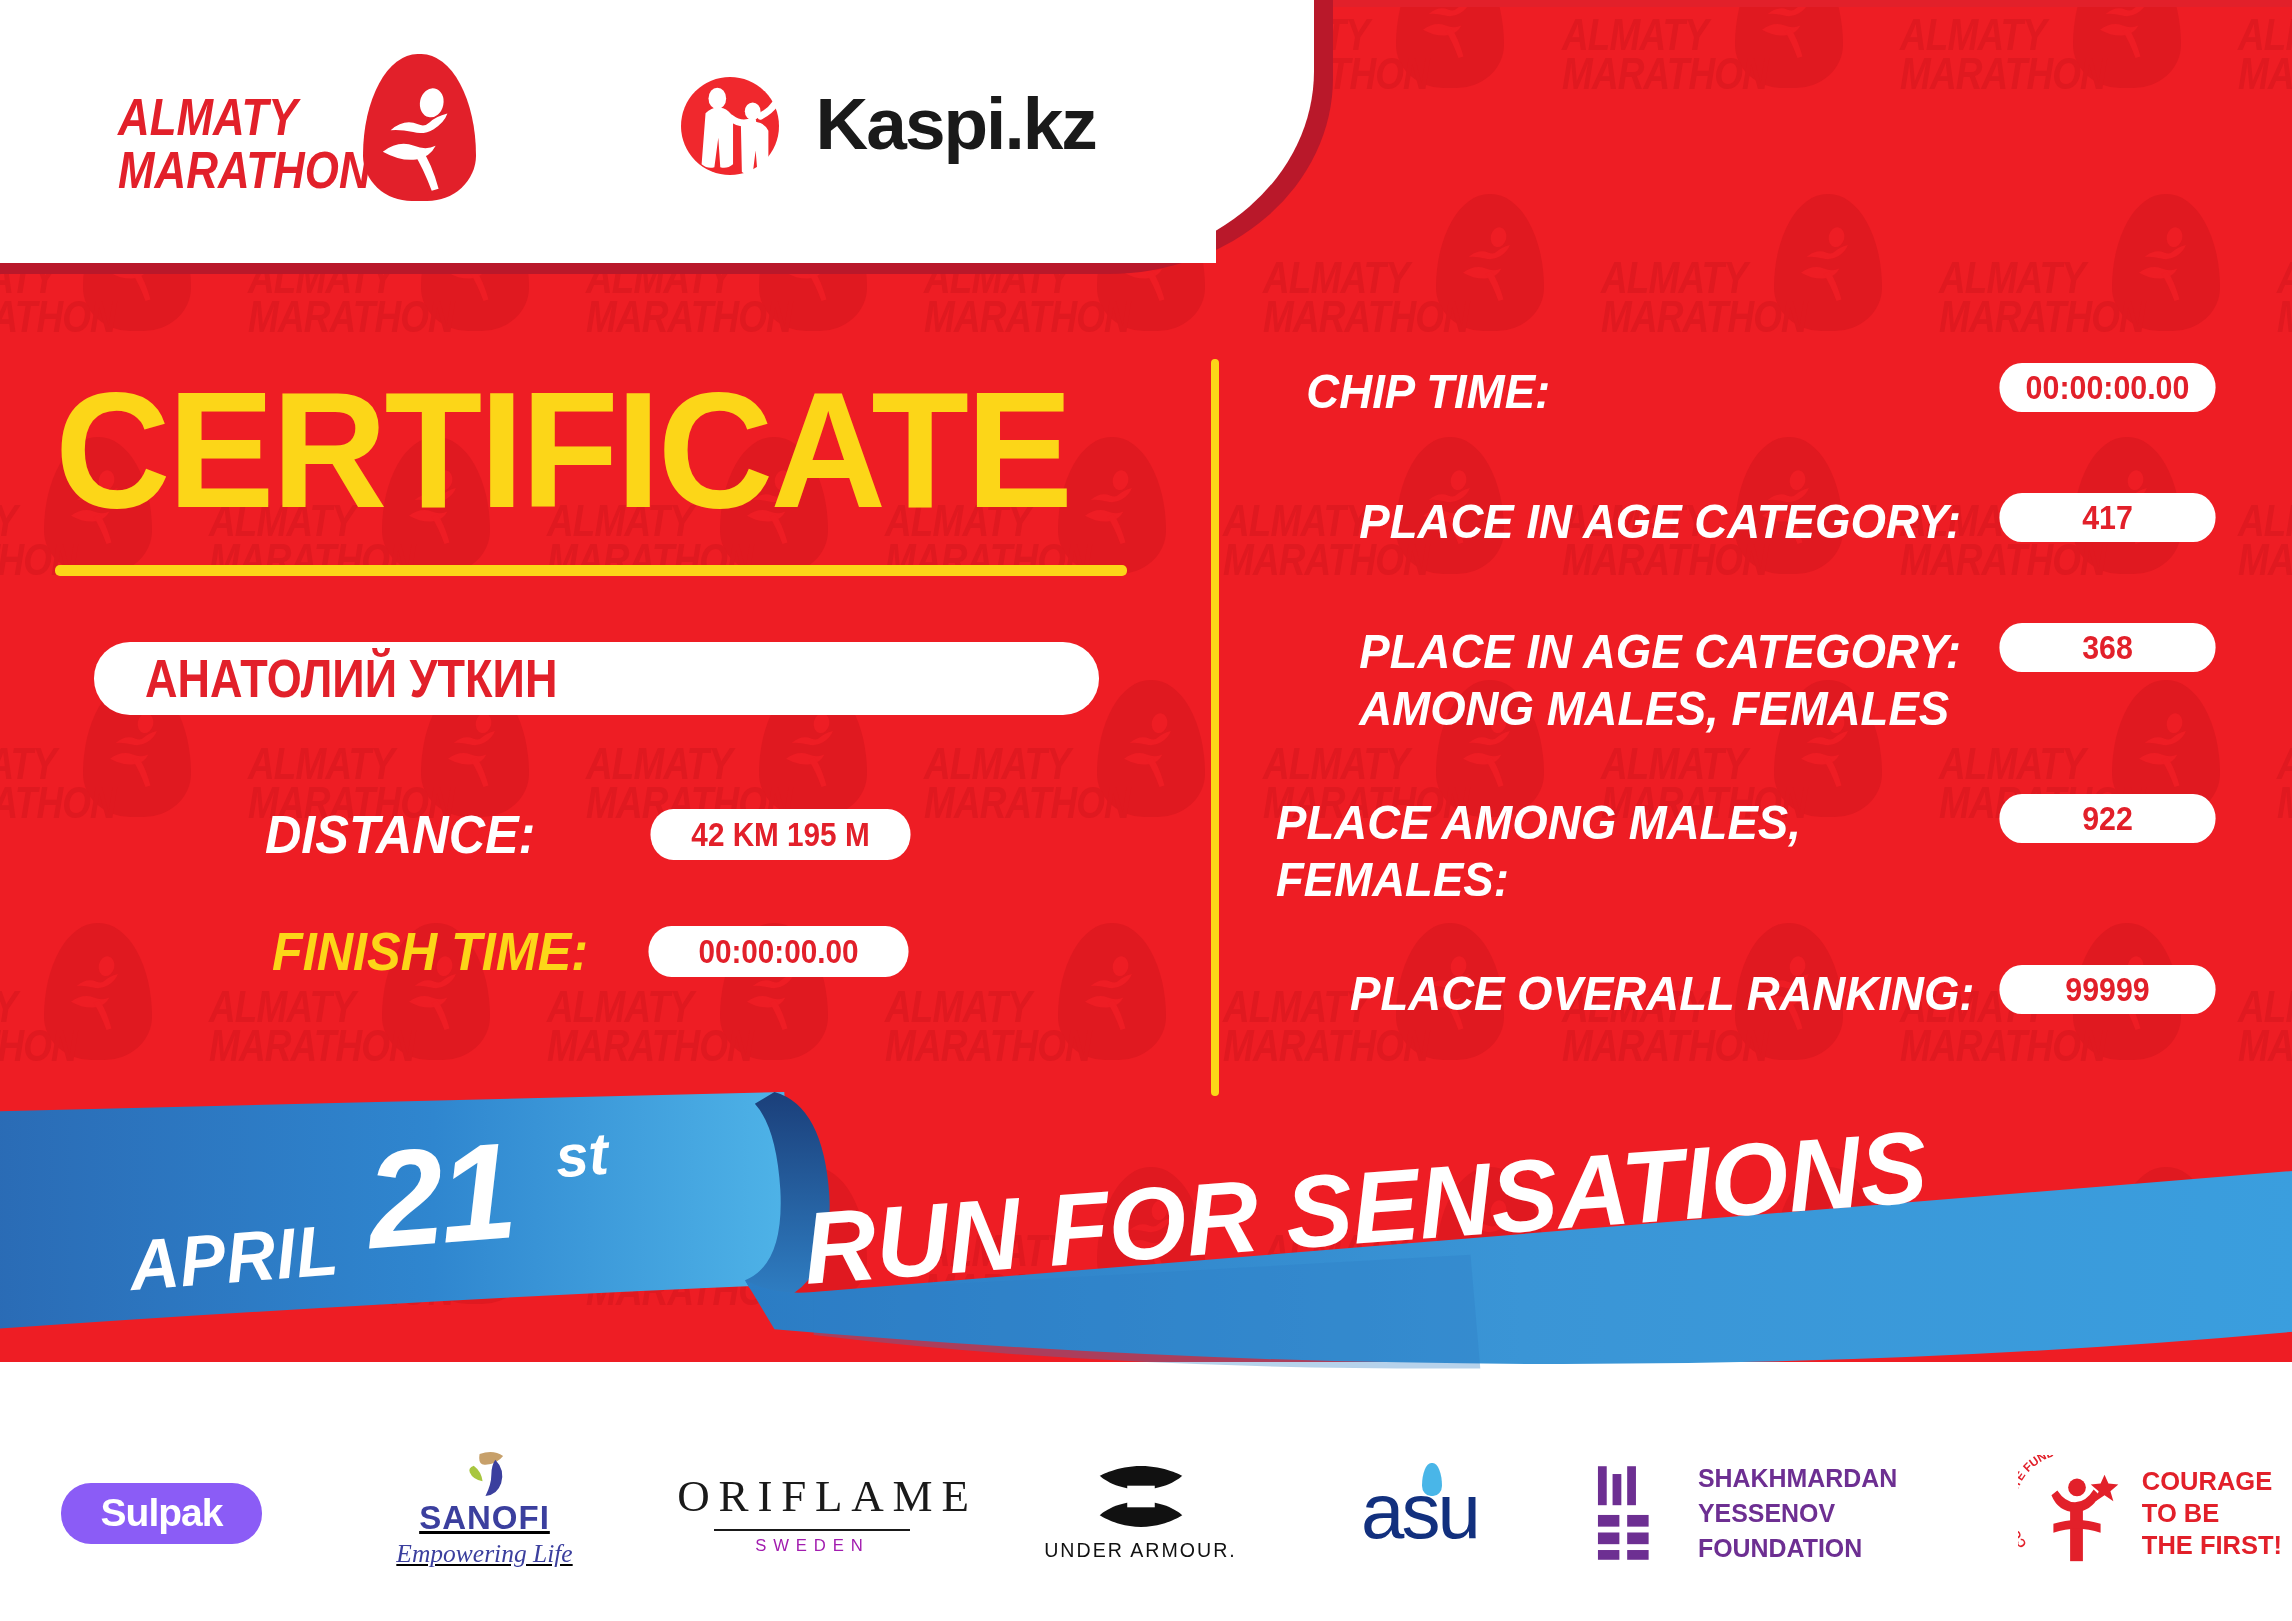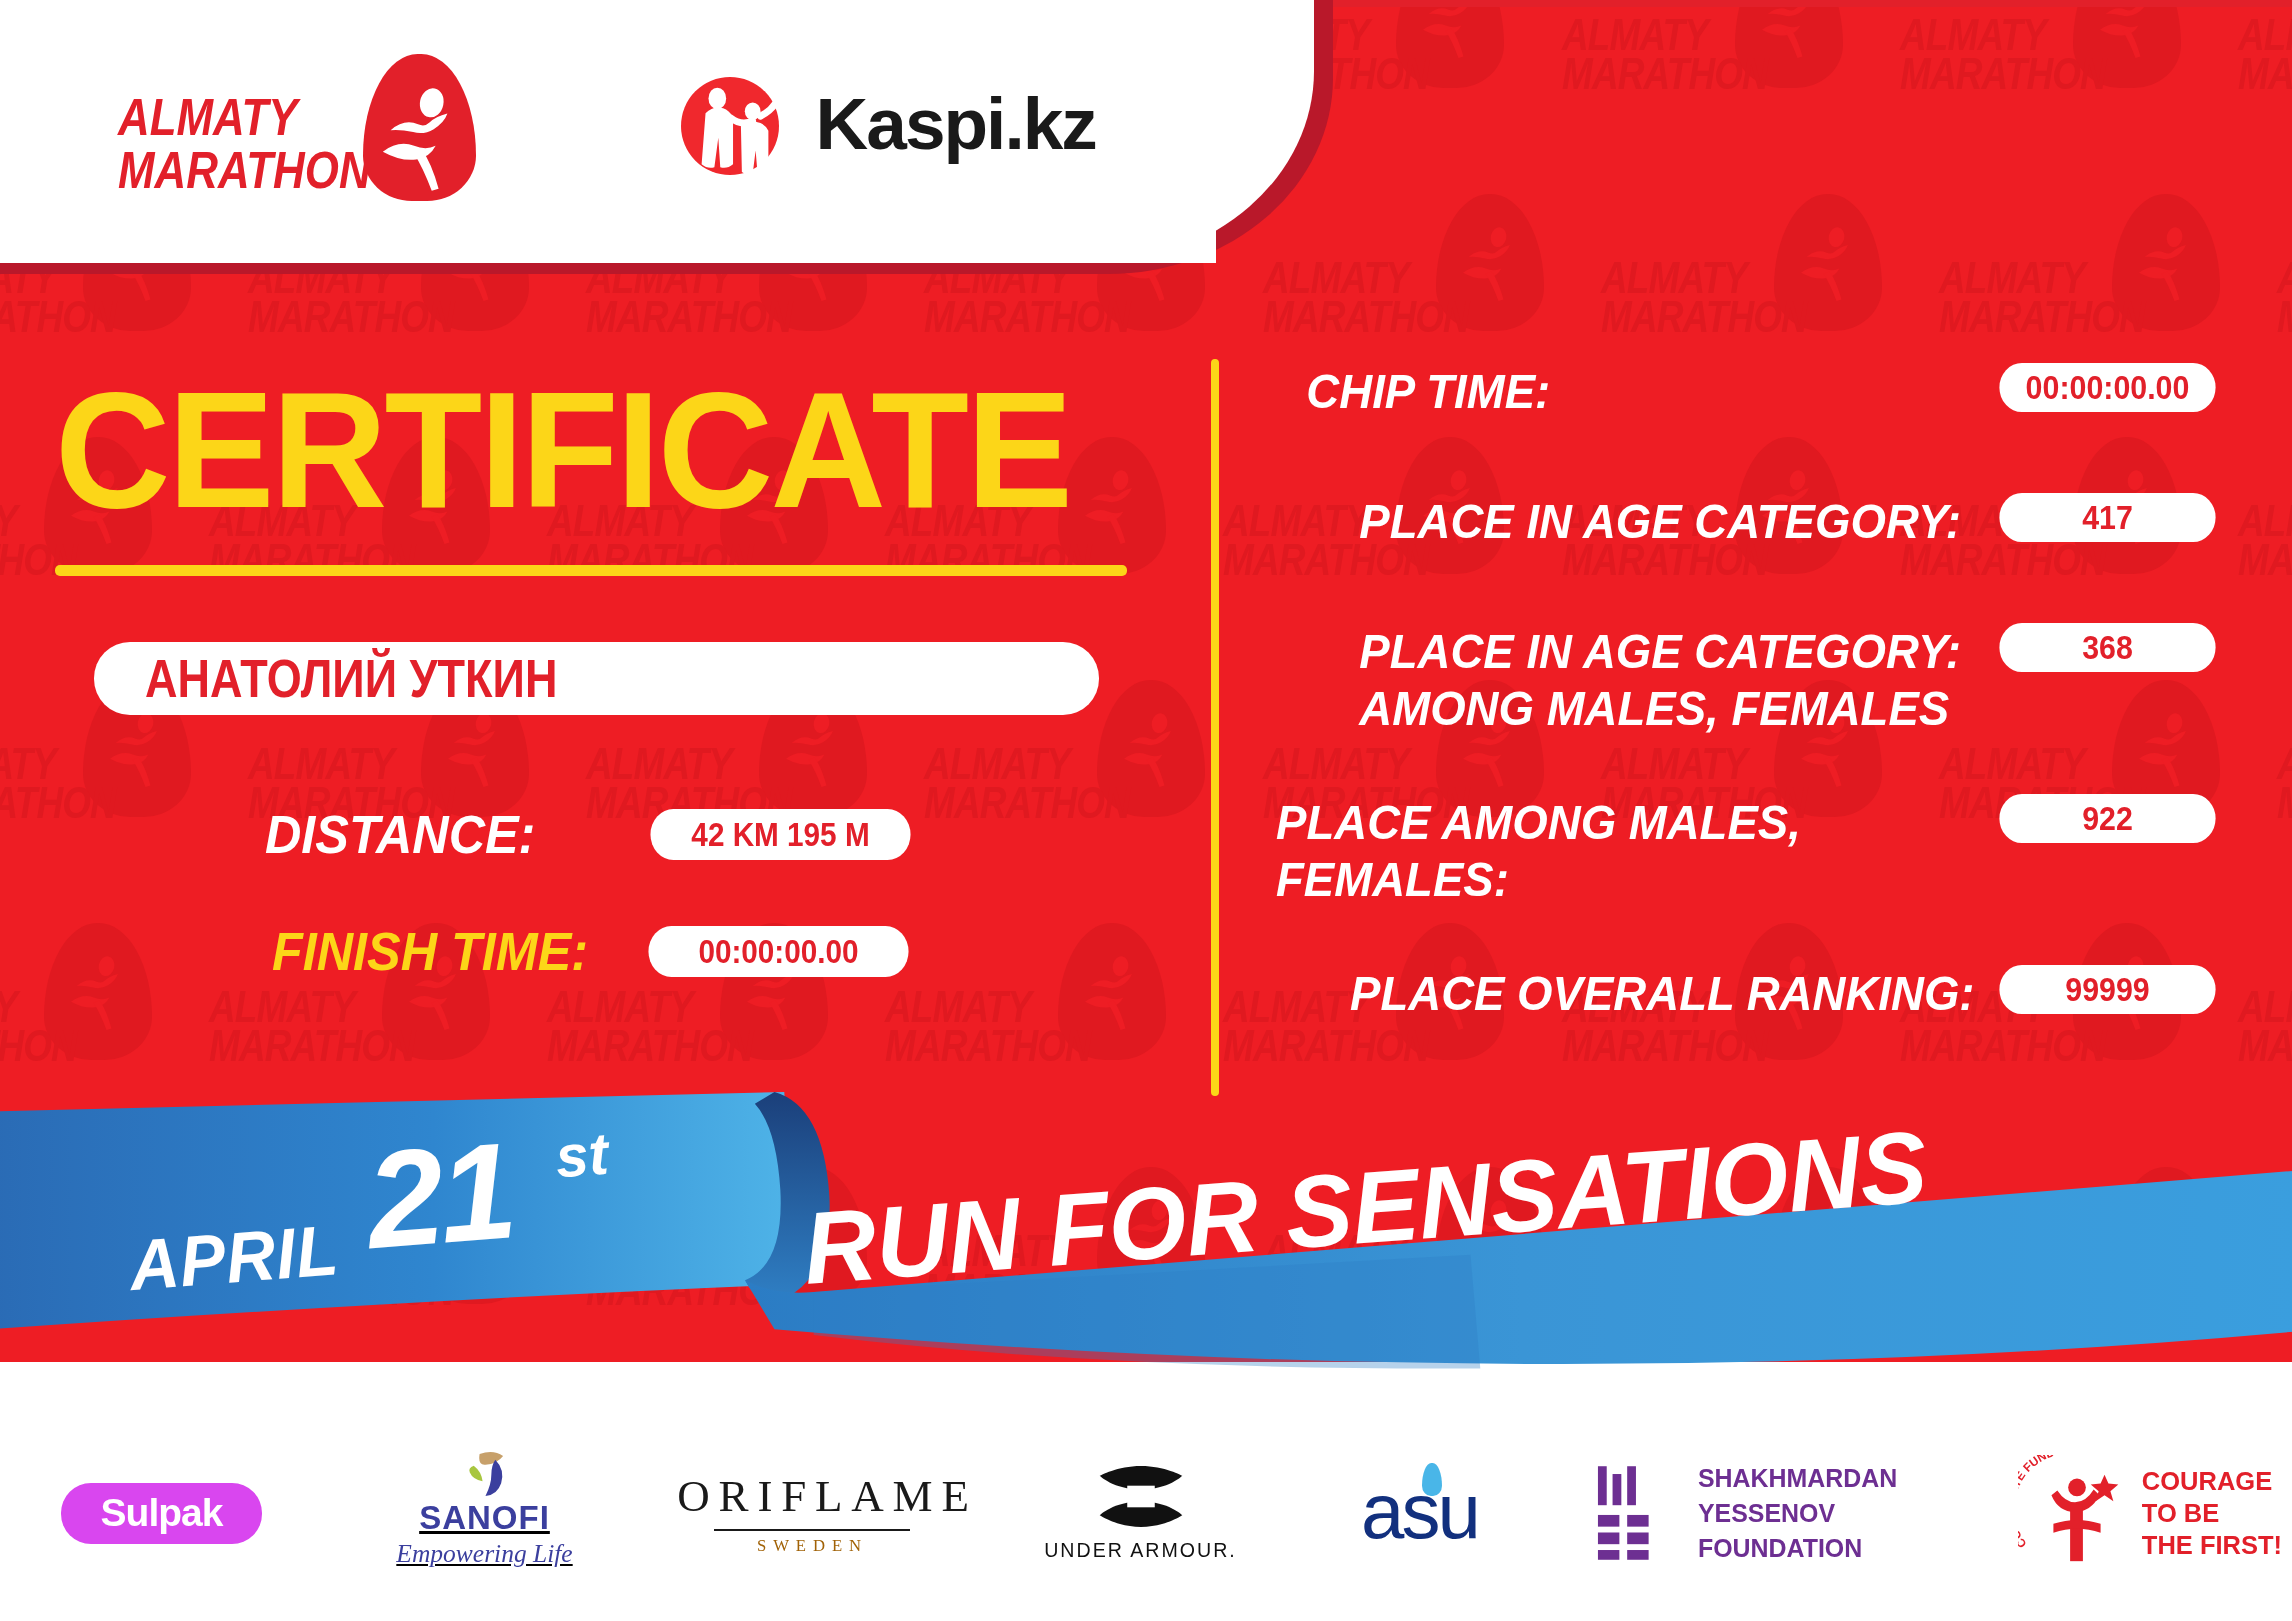--- a/index.html
+++ b/index.html
@@ -179,34 +179,34 @@
 
   
   .sponsors{
     position:absolute;left:0;top:1404px;width:2293px;height:218px;
     background:#ffffff;
     display:flex;align-items:center;
   }
   .sp{position:relative;display:flex;align-items:center;justify-content:center;height:147px;}
 
   .sulpak{
-    width:201px;height:61px;background:#d946ef;border-radius:30px;
+    width:201px;height:61px;background:#8b5cf6;border-radius:30px;
     display:flex;align-items:center;justify-content:center;
     color:#ffffff;font-weight:bold;font-family:"Liberation Sans", sans-serif;
     font-size:39px;letter-spacing:-1px;
   }
   .sanofi{position:relative;width:196px;height:127px;text-align:center;text-decoration:underline;}
   .sanofi-mark{position:relative;width:69px;height:47px;margin:0 auto 2px;}
   .sanofi-name{color:#3b3f9e;font-weight:bold;font-family:"Liberation Sans", sans-serif;font-size:33px;letter-spacing:1px;}
   .sanofi-tag{color:#3b3f9e;font-style:italic;font-family:"Liberation Serif", serif;font-size:25.5px;margin-top:2.9px;}
 
   .oriflame{text-align:center;}
   .ori-name{color:#1a1a1a;font-family:"Liberation Serif", serif;font-size:45px;letter-spacing:8.8px;margin-left:30px;}
   .ori-rule{width:196px;height:2px;background:#1a1a1a;margin:6.9px auto 4.9px;}
-  .ori-sub{color:#a16207;font-family:Liberation Serif, serif;font-size:16.7px;letter-spacing:6.9px;}
+  .ori-sub{color:#a21caf;font-family:Liberation Sans, sans-serif;font-size:16.7px;letter-spacing:6.9px;}
 
   .ua{text-align:center;}
   .ua-mark{width:114px;height:65px;margin:0 auto 9.8px;position:relative;}
   .ua-name{color:#111;font-weight:normal;font-family:"Liberation Sans", sans-serif;font-size:19.6px;letter-spacing:2px;}
 
   .asu{position:relative;width:176px;height:88px;}
   .asu-word{color:#12307e;font-family:"Liberation Sans", sans-serif;font-size:78px;font-weight:normal;letter-spacing:-2.9px;line-height:84px;}
   .asu-drop{position:absolute;left:61px;top:-5.9px;width:19.6px;height:33px;background:#49b6e8;border-radius:52% 52% 50% 50% / 76% 76% 34% 34%;}
 
   .yessenov{display:flex;align-items:center;}

